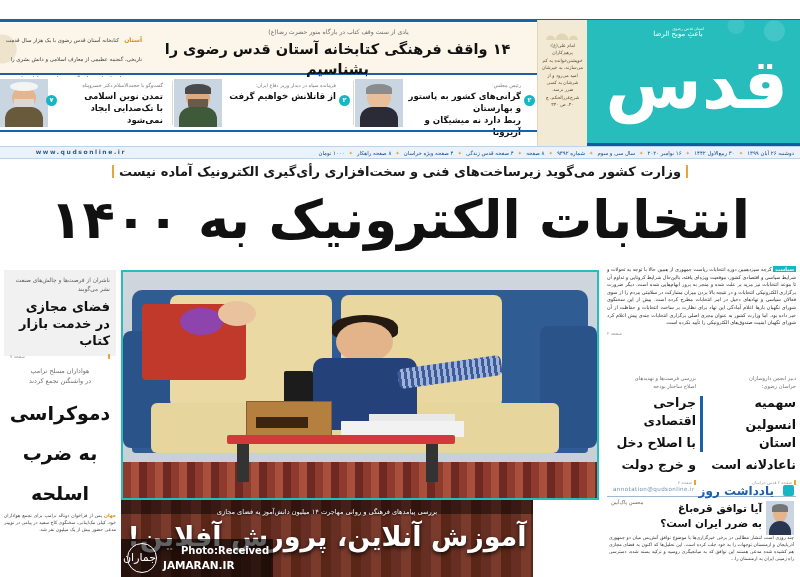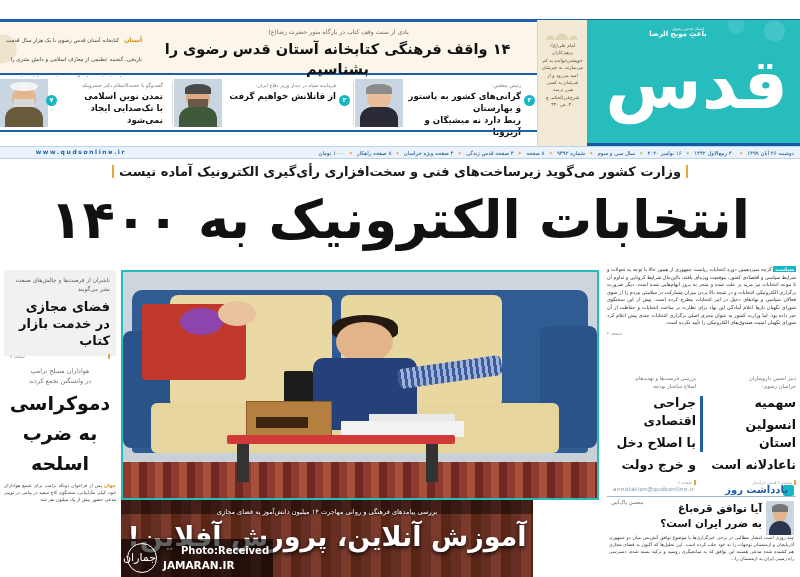--- a/index.html
+++ b/index.html
@@ -29,21 +29,21 @@
   }
   .masthead-logo{
     position:absolute; right:12px; top:16px; width:150px; height:98px;
     color:#fff; font-weight:bold; font-size:70px; line-height:96px;
     text-align:center; letter-spacing:-3px;
     text-shadow:0 0 1px rgba(0,0,0,.08);
     font-family:"DejaVu Sans","Liberation Sans",sans-serif;
   }
   .masthead-sub{
     position:absolute; right:92px; top:10px; width:60px;
-    color:#fff; font-size:7px; line-height:9px; text-align:center; font-weight:bold;
+    color:#fff; font-size:7px; line-height:9px; text-align:center; font-weight:normal;
   }
   .masthead-estab{
     position:absolute; right:96px; top:6px; font-size:4px; color:#fff; opacity:.92;
   }
   .masthead-strip{
     position:absolute; bottom:0; right:0; width:213px; height:14px; background:#1558a6;
     color:#fff; font-size:8.5px; letter-spacing:2px; text-align:center; line-height:14px;
     font-weight:bold;
   }
   .masthead-strip .dot{ color:#f5c518; }
@@ -149,21 +149,21 @@
   .box-book{
     position:absolute; top:8px; left:4px; width:112px; height:86px;
     background:#f1f1f1; padding:6px 6px 4px 6px;
   }
   .box-book .kick{ font-size:5.8px; line-height:9px; color:#5d5d5d; text-align:right; }
   .box-book .ttl{ font-size:13px; font-weight:bold; color:#111; line-height:17px; margin-top:4px; text-align:right; }
   .box-book .more{ font-size:4.4px; color:#999; text-align:left; margin-top:5px; border-right:2px solid #e8a33d; padding-right:2px; }
 
   .box-demo{ position:absolute; top:104px; left:4px; width:112px; }
   .box-demo .kick{ font-size:6.4px; line-height:10px; color:#6e6e6e; text-align:center; }
-  .box-demo .ttl{ font-size:19px; font-weight:bold; color:#111; line-height:26px; text-align:center; margin-top:4px; }
+  .box-demo .ttl{ font-size:19px; font-weight:bold; color:#111; line-height:26px; text-align:center; margin-top:14px; }
   .box-demo .lead{ font-size:4.6px; line-height:7px; color:#444; text-align:justify; margin-top:6px; }
   .box-demo .lead .tag{ color:#d88b0e; font-weight:bold; }
 
   
   .col-center{ position:absolute; top:0; left:121px; width:478px; height:315px; }
   .photo-main{
     position:absolute; top:8px; left:0; width:478px; height:230px;
     border:2px solid #27bdbd; overflow:hidden; background:#b9c6d4;
   }
   .caption-strip{
@@ -190,21 +190,21 @@
 
   .two-briefs{ position:absolute; top:112px; right:4px; width:189px; height:100px; }
   .brief{ position:absolute; top:0; width:89px; }
   .brief .kick{ font-size:5.2px; line-height:8px; color:#707070; text-align:right; }
   .brief .ttl{ font-size:12.5px; font-weight:bold; color:#111; line-height:18px; margin-top:4px; text-align:right; }
   .brief .more{ font-size:4.2px; color:#9a9a9a; margin-top:6px; border-right:2px solid #e8a33d; padding-right:2px; }
   .brief-div{ position:absolute; top:22px; right:93px; width:3px; height:56px; background:#1d5fa8; }
 
   .note-box{ position:absolute; top:222px; right:4px; width:189px; height:90px; }
   .note-head{ position:relative; height:13px; border-bottom:1px solid #9db9d4; }
-  .note-head .title{ position:absolute; right:8px; top:0; font-size:10px; font-weight:bold; color:#1d5fa8; }
+  .note-head .title{ position:absolute; right:22px; top:0; font-size:12px; font-weight:bold; color:#1d5fa8; }
   .note-head .mail{ position:absolute; left:6px; top:2px; font-size:5.6px; color:#6f8ea8; letter-spacing:.4px; }
   .note-head .emblem{
     position:absolute; right:2px; top:1px; width:11px; height:11px; border-radius:2px;
     background:#16b6c4;
   }
   .note-author{ position:absolute; left:4px; top:15px; font-size:5.2px; color:#666; }
   .note-avatar{
     position:absolute; right:2px; top:17px; width:28px; height:34px; background:#dfe6ec;
     overflow:hidden;
   }

